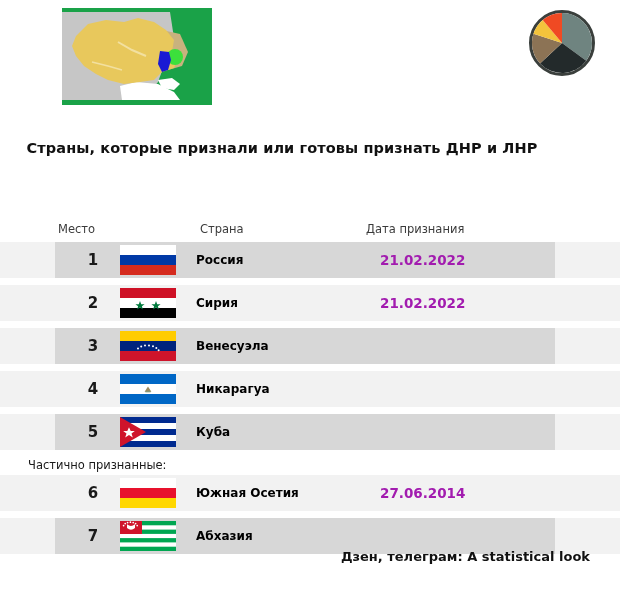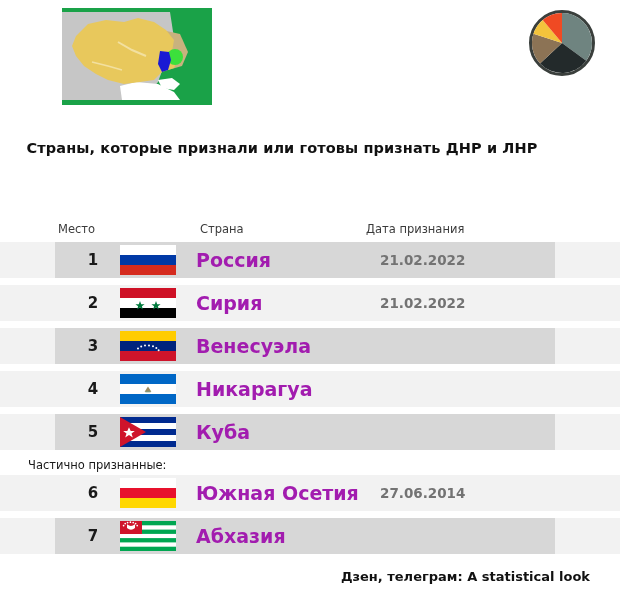--- a/index.html
+++ b/index.html
@@ -111,52 +111,52 @@
     background: #ffffff;
   }
   .flag svg { display: block; width: 56px; height: 30px; }
 
   .country {
     position: absolute;
     left: 196px;
     top: 0;
     height: 36px;
     line-height: 36px;
-    font-size: 19px;
-    font-weight: bold;
-    color: #a21caf;
+    font-size: 12px;
+    font-weight: bold;
+    color: #000000;
     white-space: nowrap;
   }
 
   .date {
     position: absolute;
     left: 380px;
     top: 0;
     height: 36px;
     line-height: 36px;
     font-size: 13.5px;
     font-weight: bold;
-    color: #737373;
+    color: #a21caf;
     white-space: nowrap;
   }
 
   .subheading {
     position: relative;
     height: 18px;
     padding-left: 28px;
     font-size: 11.5px;
     color: #1a1a1a;
     line-height: 16px;
   }
 
   
   .footer-credit {
     position: absolute;
     left: 0;
-    top: 569px;
+    top: 549px;
     width: 590px;
     text-align: right;
     font-size: 13px;
     font-weight: bold;
     color: #111111;
   }
 </style>
 </head>
 <body>
 

